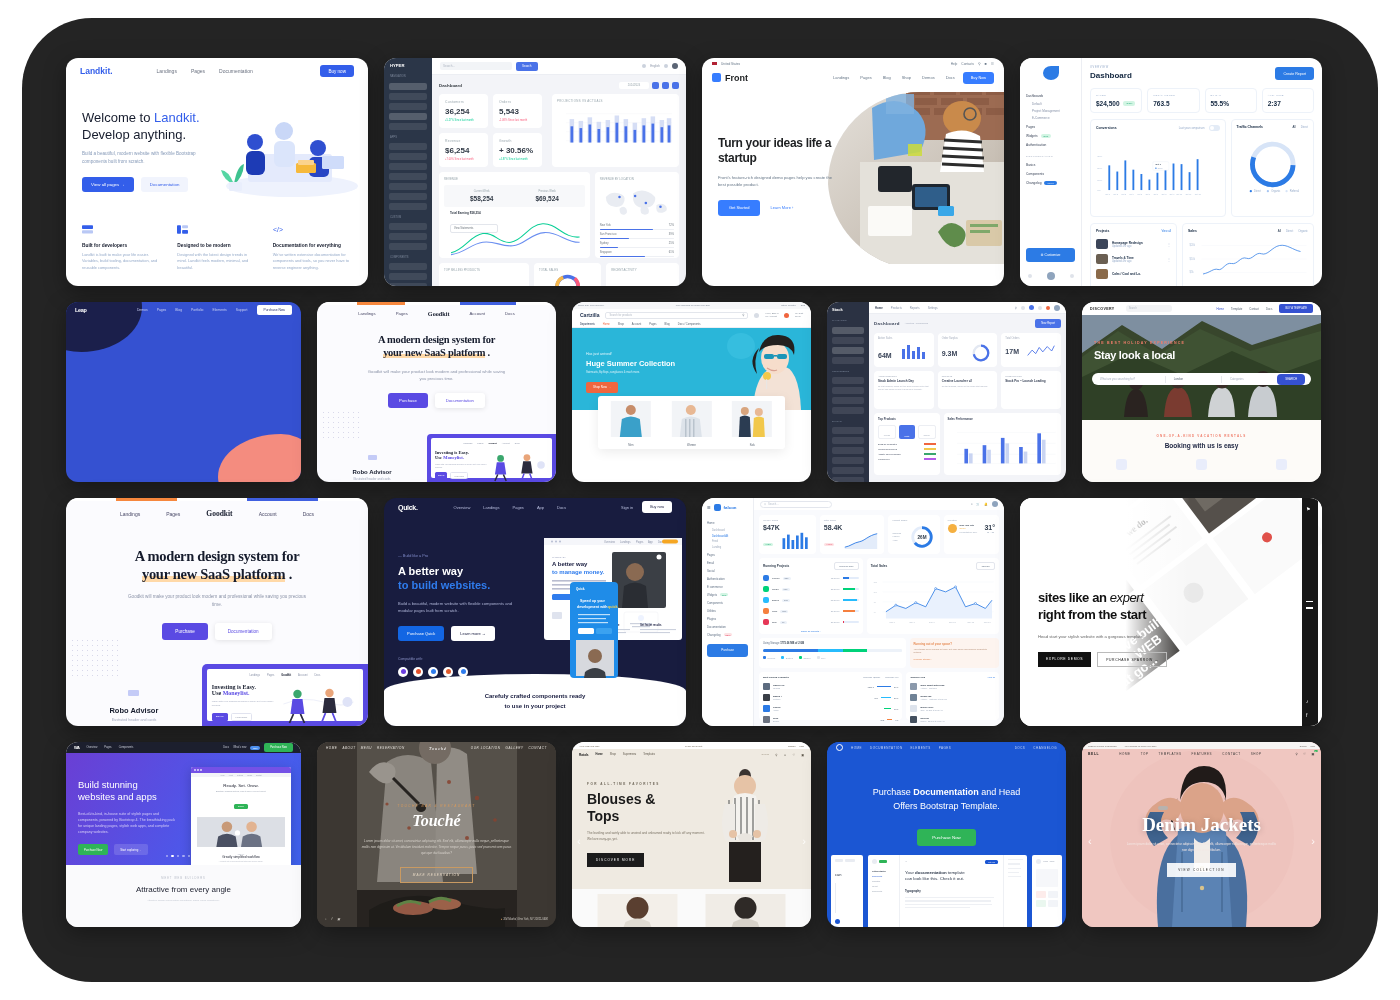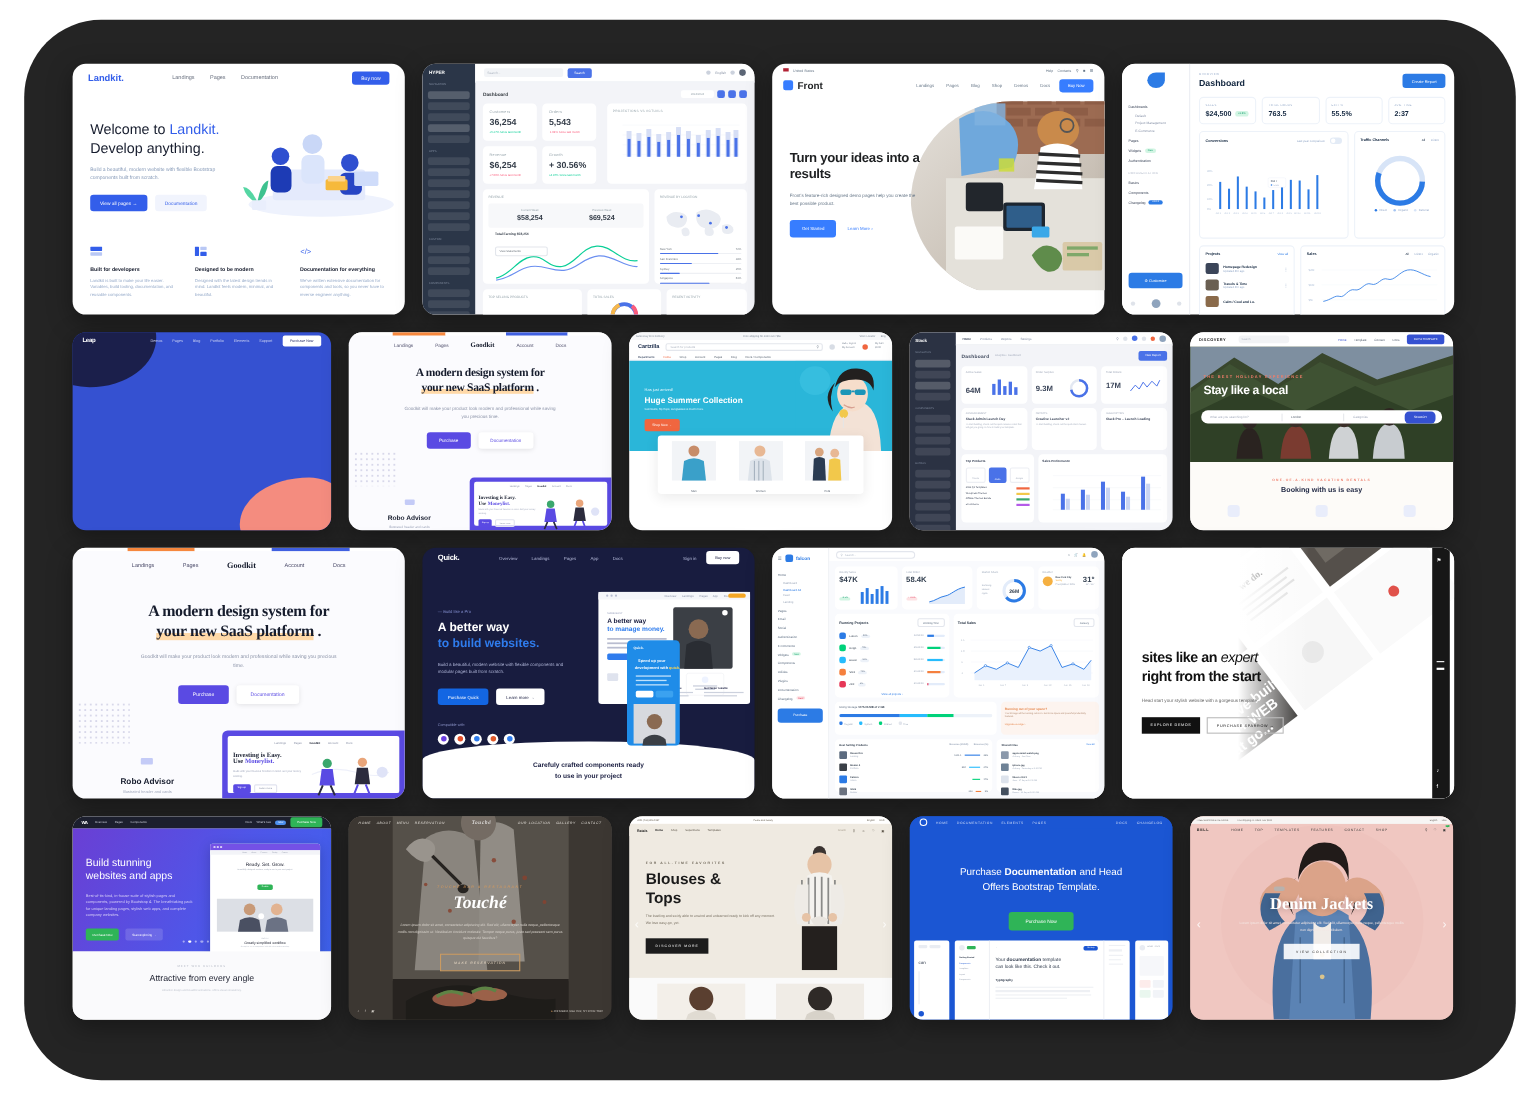--- a/index.html
+++ b/index.html
@@ -216,21 +216,21 @@
               gap:5px; padding:0 4px; }
 
   
   .denim { background:#f0c9c3; }
   .dn-top { position:absolute; left:0; right:0; top:0; height:7px; background:#f7f5f4;
             display:flex; align-items:center; padding:0 6px; }
   .dn-nav { position:absolute; left:0; right:0; top:7px; height:10px;
             display:flex; align-items:center; padding:0 6px; gap:10px; z-index:4; }
   .dn-nav span { color:#3c3a39; font-size:3px; letter-spacing:.6px; }
   .dn-mid { position:absolute; left:0; right:0; top:72px; text-align:center; z-index:4; }
-  .dn-mid h2 { color:#fff; font-family:"Liberation Serif", serif; font-size:15px; font-weight:bold;
+  .dn-mid h2 { color:#fff; font-family:"Liberation Serif", serif; font-size:19px; font-weight:bold;
                text-shadow:0 1px 6px rgba(0,0,0,.25); }
   .dn-mid p { color:#f3e7e4; font-size:3.1px; line-height:1.9; margin-top:6px;
               max-width:150px; margin-left:auto; margin-right:auto; }
   .dn-btn { display:inline-block; background:rgba(255,255,255,.9); color:#2d2b2a;
             font-size:3.1px; padding:5px 11px; margin-top:9px; letter-spacing:1.2px; }
 
   .chev { position:absolute; top:50%; font-size:11px; color:#fff; opacity:.85; z-index:5; }
 </style>
 </head>
 <body>
@@ -587,21 +587,21 @@
                 <rect x="48" y="122" width="44" height="30" rx="2" fill="#fbfaf7"></rect>
                 <path d="M118 148 q10-14 22-6 q10 7 2 18 q-12 10-24-12z" fill="#5f8c4b"></path>
                 <rect x="146" y="136" width="36" height="26" rx="2" fill="#d9c9a8"></rect>
                 <rect x="150" y="140" width="28" height="3" fill="#7fa86a"></rect>
                 <rect x="150" y="146" width="20" height="3" fill="#7fa86a"></rect>
                 <rect x="66" y="10" width="28" height="20" fill="#7fb2e0" opacity=".8"></rect>
                 <rect x="88" y="60" width="14" height="12" fill="#cddc39" opacity=".85"></rect>
               </g>
             </svg>
             <div style="position:absolute;left:16px;top:78px;width:118px;z-index:5;">
-              <div style="font-size:12px;color:#1e2022;font-weight:bold;line-height:1.25;letter-spacing:-.3px;">Turn your ideas into a results</div>
+              <div style="font-size:12px;color:#1e2022;font-weight:bold;line-height:1.25;letter-spacing:-.3px;">Turn your ideas life a startup</div>
               <div style="font-size:4.2px;color:#677788;line-height:1.75;margin-top:8px;">Front's feature-rich designed demo pages help you create the best possible product.</div>
               <div style="display:flex;align-items:center;gap:10px;margin-top:11px;">
                 <span style="background:#377dff;color:#fff;font-size:4px;padding:5.5px 11px;border-radius:3px;">Get Started</span>
                 <span style="color:#377dff;font-size:4px;">Learn More ›</span>
               </div>
             </div>
           </div>
         </div>
 
         <div class="card dash" style="width:302px;background:#fff;">
@@ -1137,21 +1137,21 @@
                   <path d="M82 102 q2-30 14-30 q12 0 14 30z" fill="#7a3b30"></path>
                     <circle cx="96" cy="66" r="7.5" fill="#3a2e28"></circle>
                   <path d="M126 102 q2-30 14-30 q12 0 13 30z" fill="#cfd2d4"></path>
                     <circle cx="140" cy="66" r="7.5" fill="#3a2e28"></circle>
                   <path d="M166 102 q2-32 15-32 q13 0 14 32z" fill="#c8ccd0"></path>
                     <circle cx="181" cy="64" r="8" fill="#2e2521"></circle>
                 </g>
               </svg>
               <div style="position:absolute;left:12px;top:26px;z-index:3;">
                 <div class="sl-kicker">THE BEST HOLIDAY EXPERIENCE</div>
-                <h2 style="margin-top:4px;">Stay like a local</h2>
+                <h2 style="margin-top:4px;">Stay look a local</h2>
               </div>
               <div class="sl-search" style="top:58px;gap:4px;">
                 <span style="flex:1.4;font-size:2.8px;color:#a5adbd;padding-left:4px;">What are you searching for?</span>
                 <span style="width:1px;height:7px;background:#e6e8ec;"></span>
                 <span style="flex:1;font-size:2.8px;color:#5a6573;padding-left:4px;">London</span>
                 <span style="width:1px;height:7px;background:#e6e8ec;"></span>
                 <span style="flex:1;font-size:2.8px;color:#a5adbd;padding-left:4px;">Categories</span>
                 <span style="background:#3551d1;color:#fff;font-size:2.8px;padding:3.5px 8px;border-radius:4px;margin-right:2px;">SEARCH</span>
               </div>
             </div>

